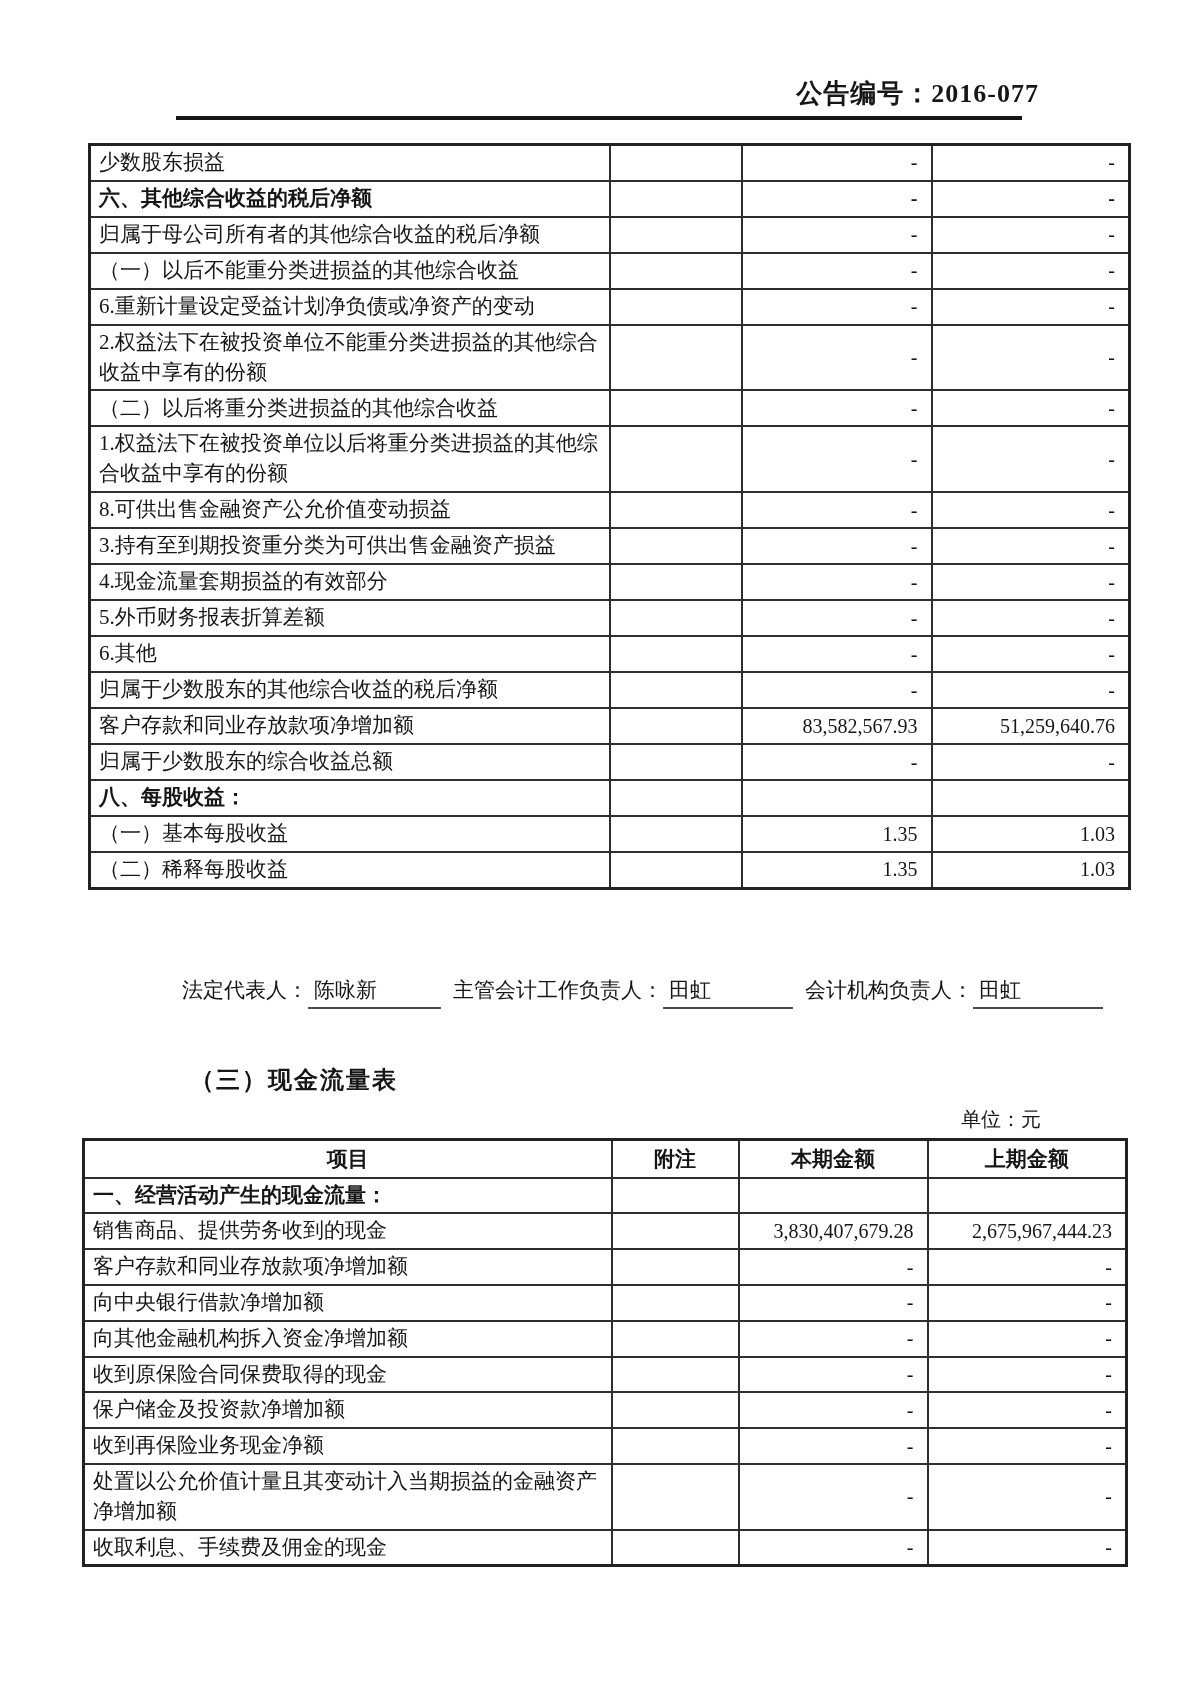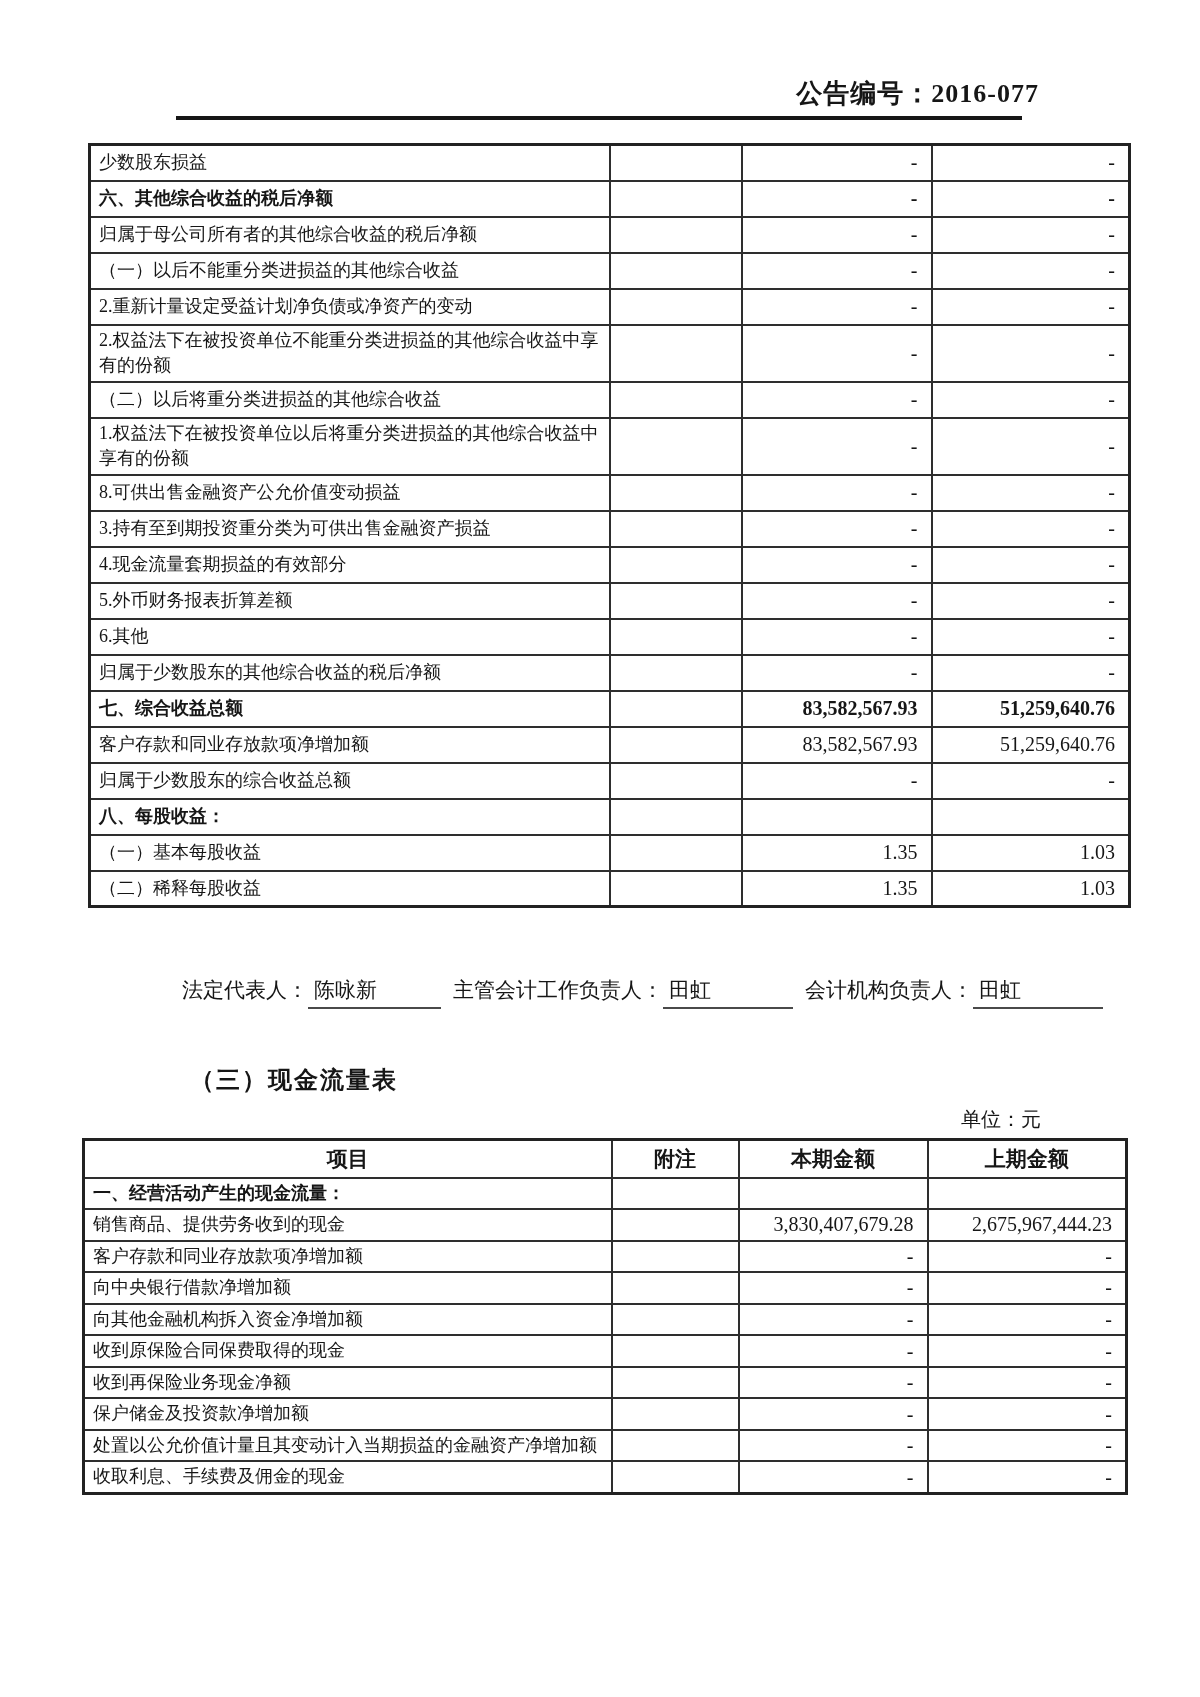--- a/index.html
+++ b/index.html
@@ -34,21 +34,21 @@
   .fin-table th, .fin-table td {
     border:2px solid #2e2e2e;
     vertical-align:middle;
     box-sizing:border-box;
     overflow:hidden;
   }
   .t1 td { height:36px; }
   .t2 td { height:20px; }
   .t2 th { height:38px; font-size:21px; font-weight:bold; text-align:center; padding:0 4px; }
   .c-label {
-    text-align:left; font-size:18px; line-height:1.42;
+    text-align:left; font-size:21px; line-height:1.42;
     padding:2px 6px 2px 8px;
   }
   .c-note  { padding:0; }
   .c-val   {
     text-align:right; font-size:20px;
     padding-right:13px; white-space:nowrap;
   }
   .bold { font-weight:bold; }
   
   .signature-row {
@@ -108,21 +108,21 @@
           <td class="c-val">-</td>
           <td class="c-val">-</td>
         </tr>
         <tr>
           <td class="c-label">（一）以后不能重分类进损益的其他综合收益</td>
           <td class="c-note"></td>
           <td class="c-val">-</td>
           <td class="c-val">-</td>
         </tr>
         <tr>
-          <td class="c-label">2.重新计量设定受益计划净负债或净资产的变动</td>
+          <td class="c-label">6.重新计量设定受益计划净负债或净资产的变动</td>
           <td class="c-note"></td>
           <td class="c-val">-</td>
           <td class="c-val">-</td>
         </tr>
         <tr>
           <td class="c-label">2.权益法下在被投资单位不能重分类进损益的其他综合收益中享有的份额</td>
           <td class="c-note"></td>
           <td class="c-val">-</td>
           <td class="c-val">-</td>
         </tr>
@@ -166,26 +166,20 @@
           <td class="c-label">6.其他</td>
           <td class="c-note"></td>
           <td class="c-val">-</td>
           <td class="c-val">-</td>
         </tr>
         <tr>
           <td class="c-label">归属于少数股东的其他综合收益的税后净额</td>
           <td class="c-note"></td>
           <td class="c-val">-</td>
           <td class="c-val">-</td>
-        </tr>
-        <tr>
-          <td class="c-label bold">七、综合收益总额</td>
-          <td class="c-note bold"></td>
-          <td class="c-val bold">83,582,567.93</td>
-          <td class="c-val bold">51,259,640.76</td>
         </tr>
         <tr>
           <td class="c-label">客户存款和同业存放款项净增加额</td>
           <td class="c-note"></td>
           <td class="c-val">83,582,567.93</td>
           <td class="c-val">51,259,640.76</td>
         </tr>
         <tr>
           <td class="c-label">归属于少数股东的综合收益总额</td>
           <td class="c-note"></td>
@@ -277,27 +271,27 @@
           <td class="c-val">-</td>
           <td class="c-val">-</td>
         </tr>
         <tr>
           <td class="c-label">收到原保险合同保费取得的现金</td>
           <td class="c-note"></td>
           <td class="c-val">-</td>
           <td class="c-val">-</td>
         </tr>
         <tr>
+          <td class="c-label">保户储金及投资款净增加额</td>
+          <td class="c-note"></td>
+          <td class="c-val">-</td>
+          <td class="c-val">-</td>
+        </tr>
+        <tr>
           <td class="c-label">收到再保险业务现金净额</td>
-          <td class="c-note"></td>
-          <td class="c-val">-</td>
-          <td class="c-val">-</td>
-        </tr>
-        <tr>
-          <td class="c-label">保户储金及投资款净增加额</td>
           <td class="c-note"></td>
           <td class="c-val">-</td>
           <td class="c-val">-</td>
         </tr>
         <tr>
           <td class="c-label">处置以公允价值计量且其变动计入当期损益的金融资产净增加额</td>
           <td class="c-note"></td>
           <td class="c-val">-</td>
           <td class="c-val">-</td>
         </tr>

